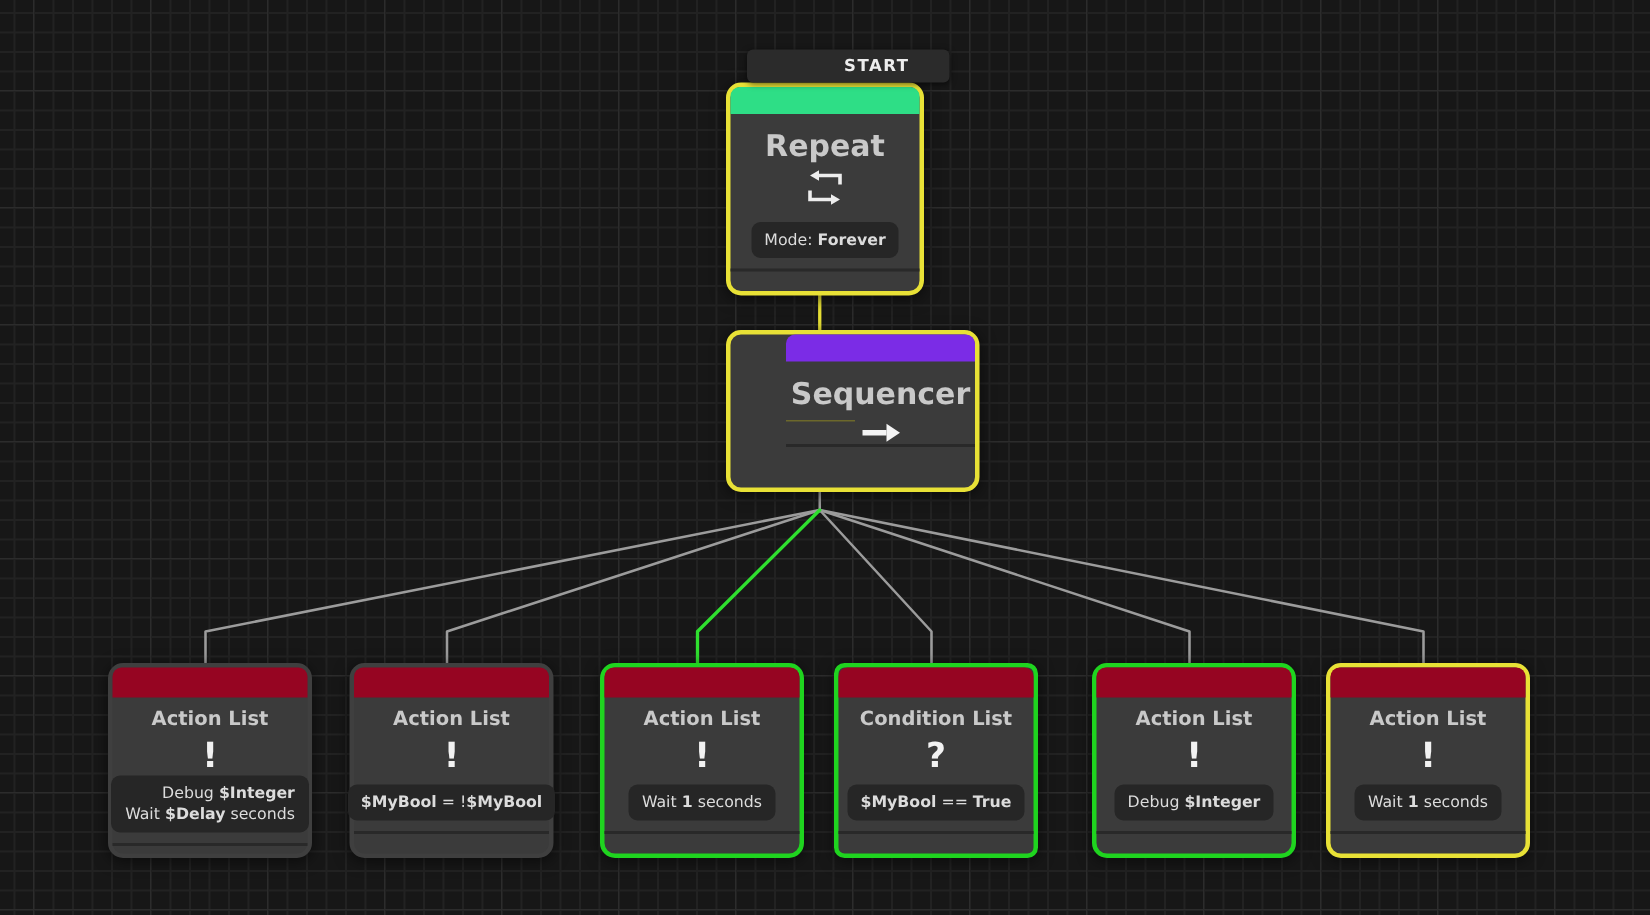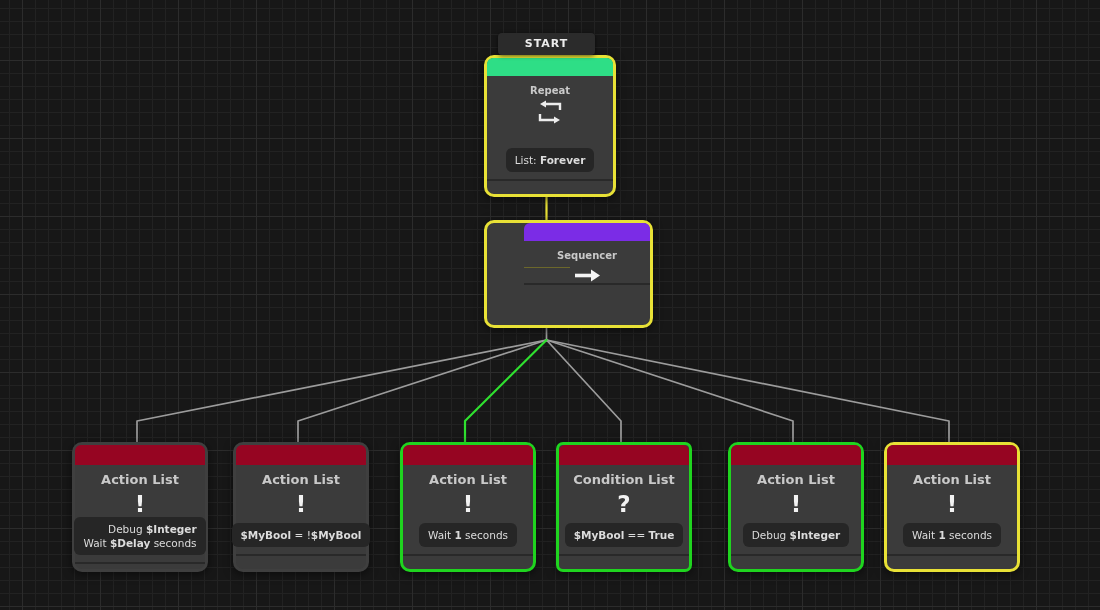--- a/index.html
+++ b/index.html
@@ -21,37 +21,37 @@
   .node{
     position:absolute;z-index:2;background:#3b3b3b;
     border:3px solid #3f3f3f;border-radius:10px;
     display:flex;flex-direction:column;
     box-shadow:0 2px 10px rgba(0,0,0,.55);
   }
   .node-header{height:18px;border-radius:6px 6px 0 0;flex:0 0 auto;}
   .child .node-header{height:20px;}
   .node-title{
     text-align:center;color:#c9c9c9;font-weight:bold;
-    font-size:10px;margin-top:9px;flex:0 0 auto;
+    font-size:20px;margin-top:9px;flex:0 0 auto;
   }
   .child .node-title{font-size:13px;margin-top:7px;}
   .node-icon{display:flex;justify-content:center;align-items:center;margin-top:4px;flex:0 0 auto;}
   .glyph{font-size:23px;font-weight:bold;color:#f2f2f2;line-height:26px;}
   .sub-area{margin:auto 7px 7px;display:flex;justify-content:center;}
   .sub-box{
     background:#262626;border-radius:6px;color:#dcdcdc;
     font-size:10.5px;line-height:14px;padding:5px 9px;text-align:right;
     white-space:nowrap;
   }
   .seg{font-weight:400;}
   .node-footer{border-top:2px solid #292929;height:13px;flex:0 0 auto;}
   .start-tab{
     position:absolute;z-index:3;background:#2b2b2b;border-radius:4px;
     color:#ededed;font-size:11px;font-weight:bold;letter-spacing:1px;
-    text-align:center;box-shadow:0 1px 4px rgba(0,0,0,.6);
+    text-align:center;box-shadow:0 1px 4px rgba(0,0,0,.6);padding-left:38px;
   }
   .seq-underline{height:1px;background:#6c682b;width:46px;margin:6px 0 0 0;}
   .icon-svg{display:block;}
 </style>
 </head>
 <body>
 
 <div class="canvas">
 
   <svg class="wires" width="1100" height="610" viewBox="0 0 1100 610">
@@ -72,21 +72,21 @@
     <div class="node-title">Repeat</div>
     <div class="node-icon">
       <svg class="icon-svg" width="28" height="24" viewBox="0 0 28 24">
         <polyline points="24,10 24,4 10,4" fill="none" stroke="#ededed" stroke-width="2.4"></polyline>
         <polygon points="10,0.5 10,7.5 4,4" fill="#ededed"></polygon>
         <polyline points="4,14 4,20 18,20" fill="none" stroke="#ededed" stroke-width="2.4"></polyline>
         <polygon points="18,16.5 18,23.5 24,20" fill="#ededed"></polygon>
       </svg>
     </div>
     <div class="sub-area">
-      <div class="sub-box" style="text-align:center;"><span class="seg">List: </span><span class="seg" style="font-weight: 700;">Forever</span></div>
+      <div class="sub-box" style="text-align:center;"><span class="seg">Mode: </span><span class="seg" style="font-weight: 700;">Forever</span></div>
     </div>
     <div class="node-footer"></div>
   </div>
 
   <div class="node" style="left: 484px; top: 220px; width: 126px; height: 102px; border-color: rgb(232, 225, 54); padding-left: 37px;">
     <div class="node-header" style="background: rgb(123, 44, 230);"></div>
     <div class="node-title">Sequencer</div>
     <div class="seq-underline"></div>
     <div class="node-icon" style="margin-top:0;">
       <svg class="icon-svg" width="30" height="15" viewBox="0 0 30 15">

